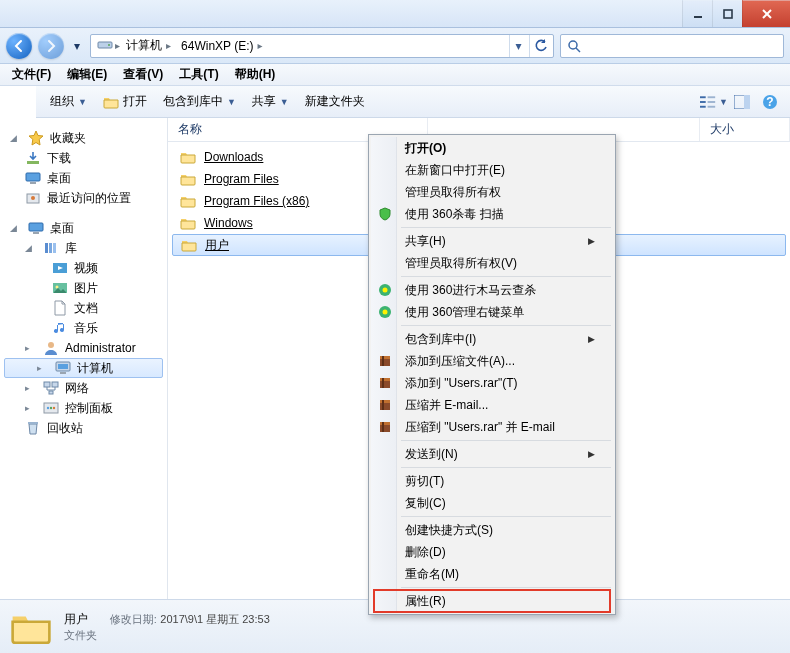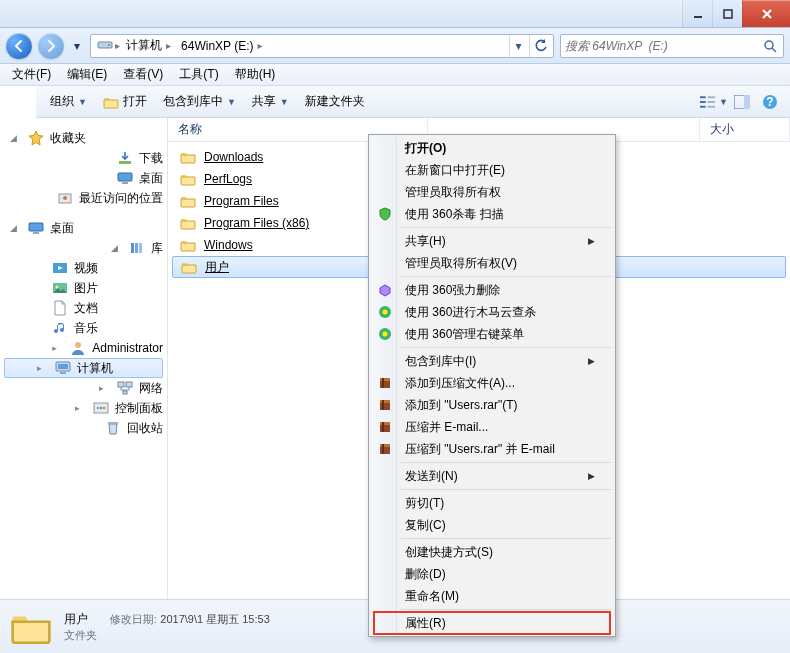--- a/index.html
+++ b/index.html
@@ -23,37 +23,37 @@
 .addr { flex: 1; height: 24px; background: #fff; border: 1px solid #9fb8d8; border-radius: 2px; display: flex; align-items: center; gap: 2px; padding: 0 2px 0 6px; }
 .addr .crumb { display: flex; align-items: center; gap: 4px; padding: 0 4px; height: 100%; cursor: default; white-space: nowrap; }
 .addr .sep { color: #6a7785; font-size: 10px; }
 .addr .drop { margin-left: auto; width: 18px; text-align: center; color: #3b5e94; border-left: 1px solid #cfdcec; height: 100%; display: flex; align-items: center; justify-content: center; }
 .addr .refresh { width: 22px; height: 100%; display: flex; align-items: center; justify-content: center; border-left: 1px solid #cfdcec; }
 .search { width: 224px; height: 24px; background: #fff; border: 1px solid #9fb8d8; border-radius: 2px; display: flex; align-items: center; padding: 0 4px; }
 .search input { flex: 1; border: none; outline: none; font-style: italic; color: #7a8aa0; background: transparent; }
 .search .sicon { width: 18px; display: flex; align-items: center; justify-content: center; }
 
 
-.menubar { height: 22px; background: linear-gradient(#f6f9fd, #eaf0f8); display: flex; align-items: center; padding: 0 4px; border-bottom: 1px solid #d0dcec; }
+.menubar { height: 22px; background: linear-gradient(#f6f9fd, #eaf0f8); display: flex; align-items: center; padding: 0 4px; border-bottom: 1px solid #d0dcec; font-weight: bold; }
 .menubar .mitem { padding: 3px 8px; cursor: default; }
 
 
 .toolbar { height: 32px; background: linear-gradient(#f7fafd, #e7eef8); display: flex; align-items: center; padding: 0 6px; border-bottom: 1px solid #cdd9e9; margin-left: 36px; }
 .toolbar .titem { padding: 4px 8px; display: flex; align-items: center; gap: 4px; cursor: default; }
 .toolbar .titem .arrow { font-size: 9px; color: #3b5e94; }
 .toolbar .spacer { flex: 1; }
 .toolbar .iconbtn { width: 28px; height: 24px; display: flex; align-items: center; justify-content: center; }
 .ticn { width: 16px; height: 16px; display: inline-flex; align-items: center; justify-content: center; }
 
 
 .body { display: flex; height: calc(653px - 28px - 36px - 22px - 32px - 54px); }
 .navpane { width: 168px; border-right: 1px solid #e0e6ee; padding: 6px 0; overflow: hidden; }
 .navgroup { margin: 4px 0 10px; }
 .navnode { display: flex; align-items: center; gap: 6px; padding: 2px 4px 2px 10px; height: 20px; cursor: default; }
-.navnode.indent1 { padding-left: 35px; justify-content: flex-end; }
+.navnode.indent1 { padding-left: 25px; }
 .navnode.indent2 { padding-left: 52px; }
 .navnode.sel { background: linear-gradient(#eaf3ff, #d8e9ff); border: 1px solid #9ec1f0; border-radius: 2px; margin: 0 4px; padding-left: 32px; }
 .navnode .exp { width: 12px; color: #7a8796; font-size: 9px; }
 .navnode .nicn { width: 16px; height: 16px; display: inline-flex; align-items: center; justify-content: center; }
 
 
 .content { flex: 1; display: flex; flex-direction: column; }
 .colhdr { height: 24px; display: flex; align-items: flex-end; border-bottom: 1px solid #e2e8f0; color: #1e3a66; }
 .colhdr .ch { padding: 0 10px; border-right: 1px solid #e8ecf2; height: 100%; display: flex; align-items: center; }
 .files { flex: 1; position: relative; padding-top: 4px; text-decoration: underline; }
@@ -135,21 +135,20 @@
     <span class="drop">▾</span>
     <span class="refresh">
       <svg width="14" height="14" viewBox="0 0 14 14">
           <path d="M11 3 A5 5 0 1 0 12 8" fill="none" stroke="#2a58a0" stroke-width="1.6"></path>
           <path d="M11 0 L11 4 L7 4 Z" fill="#2a58a0"></path>
         </svg>
     </span>
   </div>
 
   <div class="search">
-    <input placeholder="搜索 64WinXP  (E:)" style="">
     <span class="sicon">
       <svg width="14" height="14" viewBox="0 0 14 14">
           <circle cx="6" cy="6" r="4" fill="none" stroke="#3c6aa8" stroke-width="1.5"></circle>
           <line x1="9" y1="9" x2="13" y2="13" stroke="#3c6aa8" stroke-width="1.5"></line>
         </svg>
     </span>
   </div>
 </div>
 
 <div class="menubar">
@@ -381,27 +380,20 @@
               <path class="tab" d="M1 4h5l1 2h8v1H1z"></path>
               <path class="body" d="M1 6h14v7a1 1 0 0 1-1 1H2a1 1 0 0 1-1-1z" stroke="#caa838"></path>
             </svg></span>
           <span>Downloads</span>
         </div>
       <div class="frow">
           <span class="ficn"><svg class="folder-svg" width="16" height="16" viewBox="0 0 16 16">
               <path class="tab" d="M1 4h5l1 2h8v1H1z"></path>
               <path class="body" d="M1 6h14v7a1 1 0 0 1-1 1H2a1 1 0 0 1-1-1z" stroke="#caa838"></path>
             </svg></span>
-          <span>PerfLogs</span>
-        </div>
-      <div class="frow">
-          <span class="ficn"><svg class="folder-svg" width="16" height="16" viewBox="0 0 16 16">
-              <path class="tab" d="M1 4h5l1 2h8v1H1z"></path>
-              <path class="body" d="M1 6h14v7a1 1 0 0 1-1 1H2a1 1 0 0 1-1-1z" stroke="#caa838"></path>
-            </svg></span>
           <span>Program Files</span>
         </div>
       <div class="frow">
           <span class="ficn"><svg class="folder-svg" width="16" height="16" viewBox="0 0 16 16">
               <path class="tab" d="M1 4h5l1 2h8v1H1z"></path>
               <path class="body" d="M1 6h14v7a1 1 0 0 1-1 1H2a1 1 0 0 1-1-1z" stroke="#caa838"></path>
             </svg></span>
           <span>Program Files (x86)</span>
         </div>
       <div class="frow">
@@ -425,21 +417,21 @@
 <div class="details">
   <div class="dicnwrap">
     <svg class="folder-svg" width="42" height="42" viewBox="0 0 16 16">
         <path class="tab" d="M1 4h5l1 2h8v1H1z"></path>
         <path class="body" d="M1 6h14v7a1 1 0 0 1-1 1H2a1 1 0 0 1-1-1z" stroke="#caa838"></path>
       </svg>
   </div>
   <div class="dtext">
     <div class="dtitle"><span>用户</span>
       <span style="color:#6b7480;font-size:11px;margin-left:18px;">修改日期:</span>
-      <span style="color:#444;font-size:11px;">2017\9\1 星期五 15:53</span>
+      <span style="color:#444;font-size:11px;">2017\9\1 星期五 23:53</span>
     </div>
     <div class="dsub">文件夹</div>
   </div>
 </div>
 
 <div class="ctx">
   <div class="gutter"></div>
 
   <div class="citem bold">
       <span>打开(O)</span>
@@ -460,28 +452,20 @@
   </div>
   <div class="csep"></div>
   <div class="citem">
       <span>共享(H)</span>
       <span class="sub">▶</span>
     </div>
   <div class="citem">
       <span>管理员取得所有权(V)</span>
     </div>
   <div class="csep"></div>
-  <div class="citem">
-      <span class="cicn">
-        <svg width="14" height="14" viewBox="0 0 14 14">
-          <path d="M2 5l5-3 5 3v5l-5 3-5-3z" fill="#b18aff" stroke="#6a3dcc"></path>
-        </svg>
-      </span>
-      <span>使用 360强力删除</span>
-    </div>
   <div class="citem">
       <span class="cicn">
         <svg width="14" height="14" viewBox="0 0 14 14">
           <circle cx="7" cy="7" r="6" fill="#3cb371"></circle>
           <circle cx="7" cy="7" r="2.5" fill="#fff200"></circle>
         </svg>
       </span>
       <span>使用 360进行木马云查杀</span>
     </div>
   <div class="citem">

